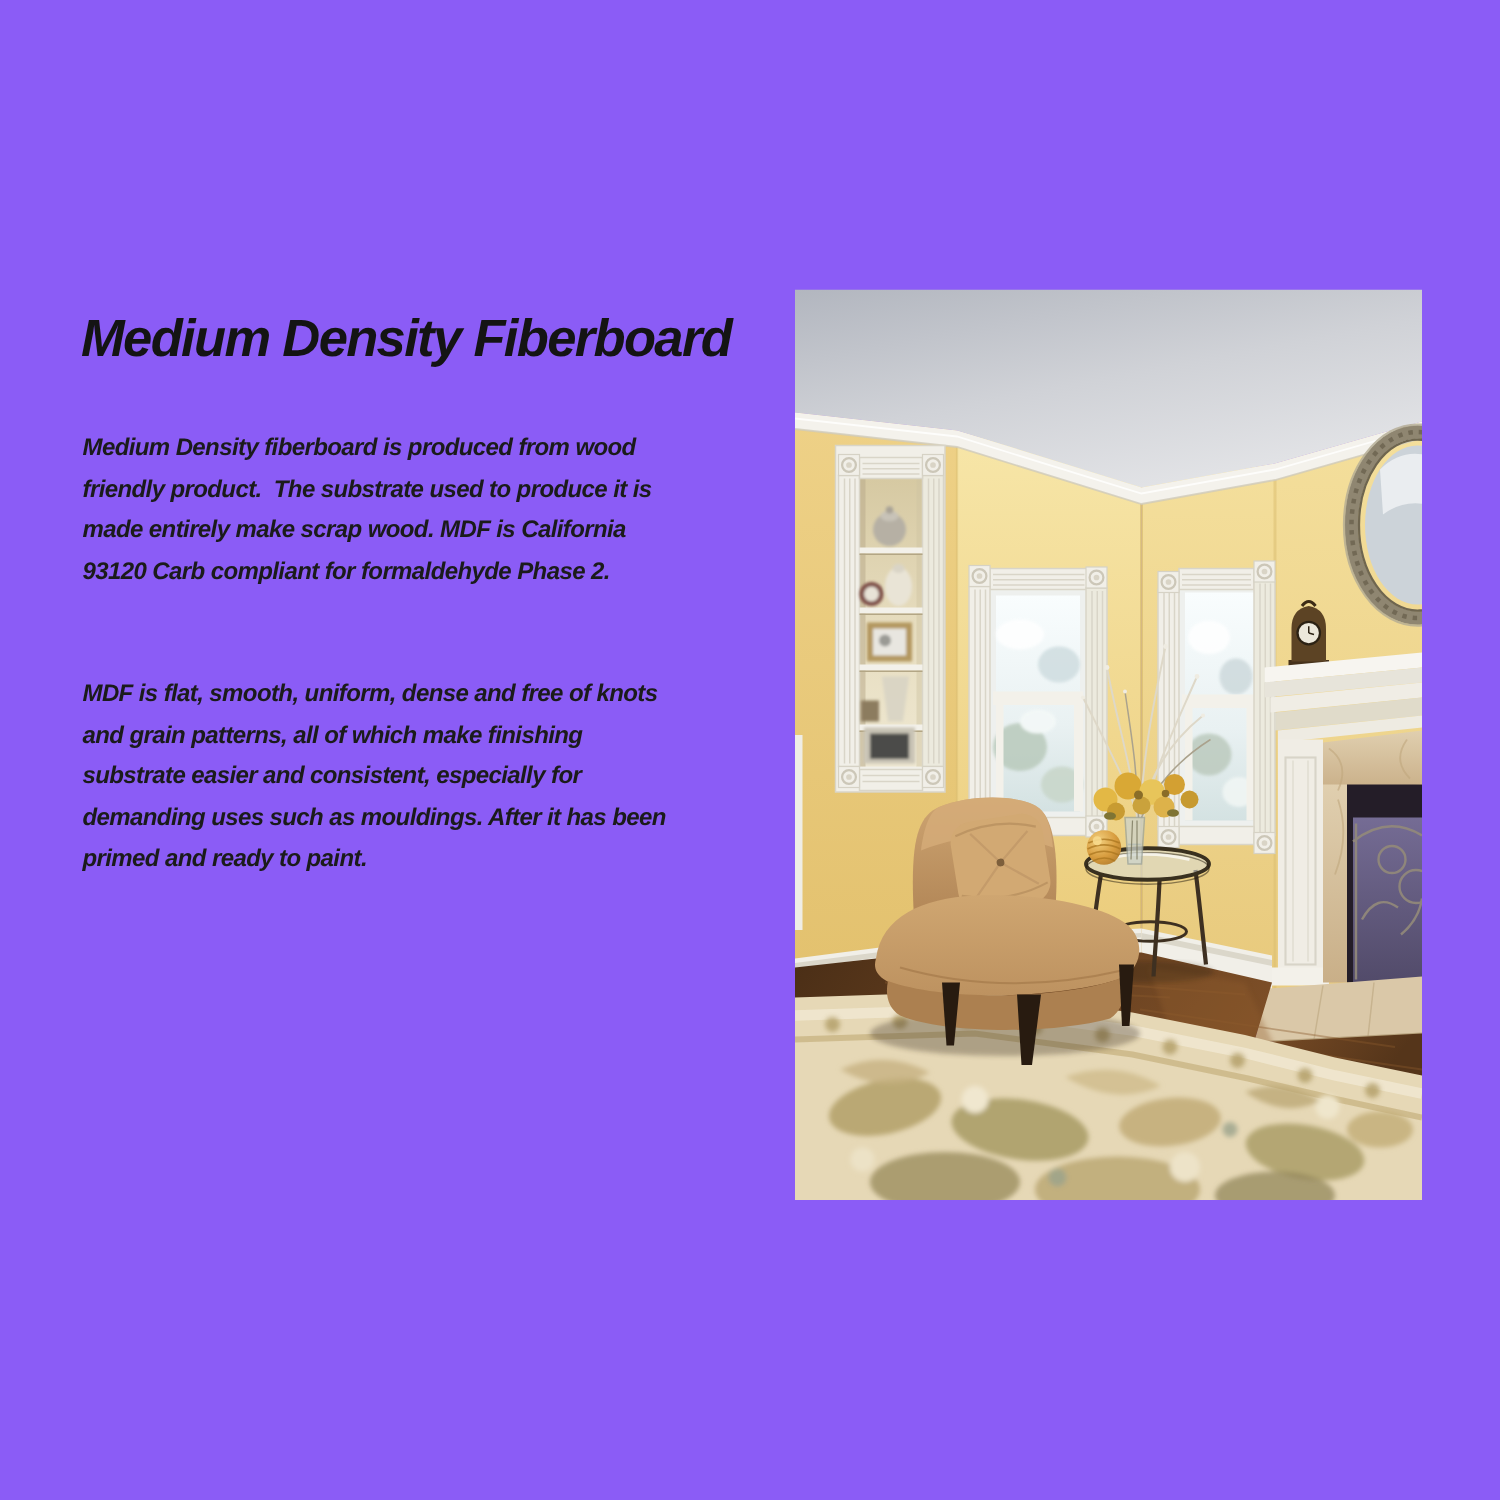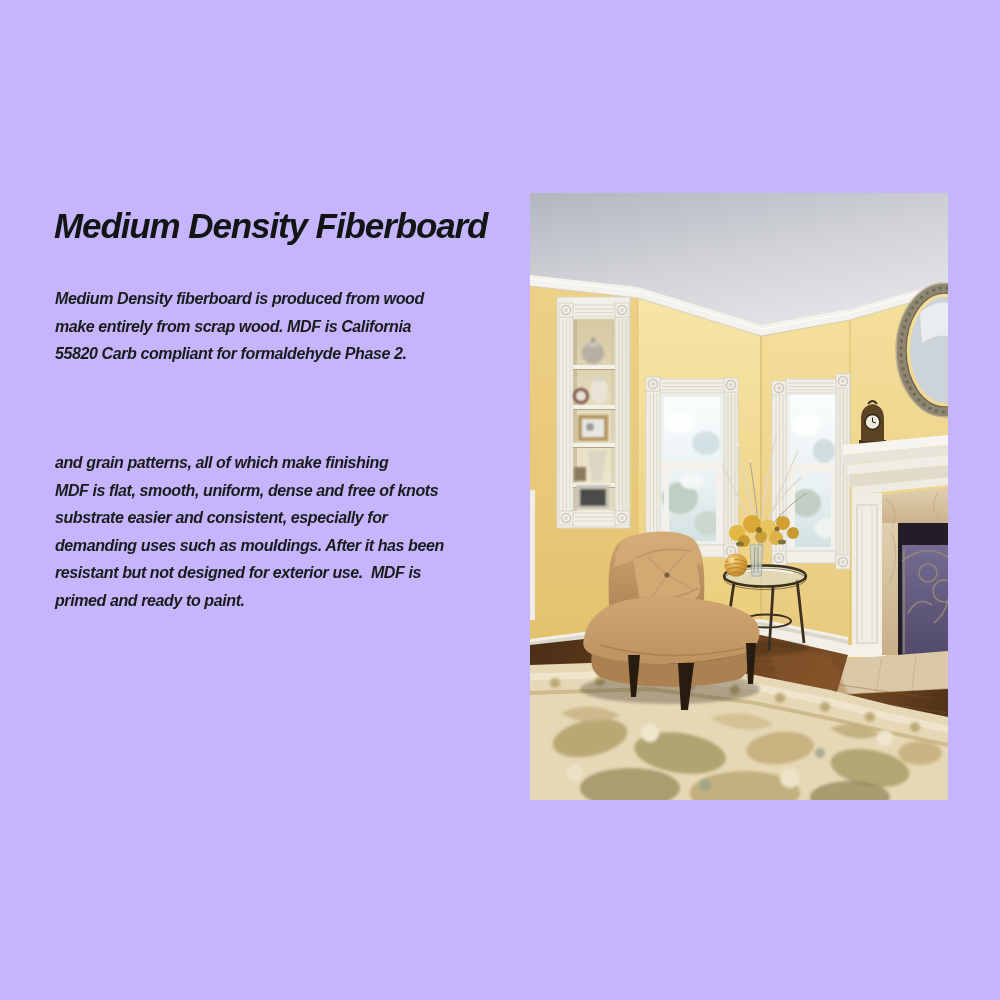--- a/index.html
+++ b/index.html
@@ -1,16 +1,16 @@
 <!DOCTYPE html>
 <html><head>
 <meta charset="utf-8">
 <style>
   html,body{margin:0;padding:0;background:#ffffff;}
-  .canvas{position:relative;width:1000px;height:1000px;background:#c4b5fd;overflow:hidden;
+  .canvas{position:relative;width:1000px;height:1000px;background:#8b5cf6;overflow:hidden;
           font-family:"Liberation Sans","DejaVu Sans",sans-serif;}
   .text-col{position:absolute;left:0;top:0;width:530px;height:1000px;}
   h1.title{position:absolute;left:54px;top:206px;margin:0;width:470px;
            font-style:italic;font-weight:bold;font-size:35px;line-height:40px;
            letter-spacing:-1.1px;color:#141414;white-space:nowrap;}
   .para{position:absolute;left:55px;width:470px;color:#1b1b1b;
         font-style:italic;font-weight:bold;font-size:16px;letter-spacing:-0.4px;}
   .para .line{height:27.6px;line-height:27.6px;white-space:pre;}
   #para1{top:285px;}
   #para2{top:449px;}
@@ -19,29 +19,29 @@
 </style>
 </head>
 <body>
 
 <div class="canvas">
 
   <div class="text-col">
     <h1 class="title">Medium Density Fiberboard</h1>
     <div class="para" id="para1">
         <div class="line">Medium Density fiberboard is produced from wood</div>
-        <div class="line">make entirely from scrap wood. MDF is California</div>
-        <div class="line">55820 Carb compliant for formaldehyde Phase 2.</div>
+        <div class="line">friendly product.  The substrate used to produce it is</div>
+        <div class="line">made entirely make scrap wood. MDF is California</div>
+        <div class="line">93120 Carb compliant for formaldehyde Phase 2.</div>
       </div>
     <div class="para" id="para2">
+        <div class="line">MDF is flat, smooth, uniform, dense and free of knots</div>
         <div class="line">and grain patterns, all of which make finishing</div>
-        <div class="line">MDF is flat, smooth, uniform, dense and free of knots</div>
         <div class="line">substrate easier and consistent, especially for</div>
         <div class="line">demanding uses such as mouldings. After it has been</div>
-        <div class="line">resistant but not designed for exterior use.  MDF is</div>
         <div class="line">primed and ready to paint.</div>
       </div>
   </div>
 
   <div class="photo">
   <svg viewBox="0 0 418 607" xmlns="http://www.w3.org/2000/svg">
     <defs>
       <linearGradient id="ceilG" x1="0" y1="0" x2="0.6" y2="1">
         <stop offset="0" stop-color="#b2b6bf"></stop>
             <stop offset="0.55" stop-color="#d0d2d7"></stop>

